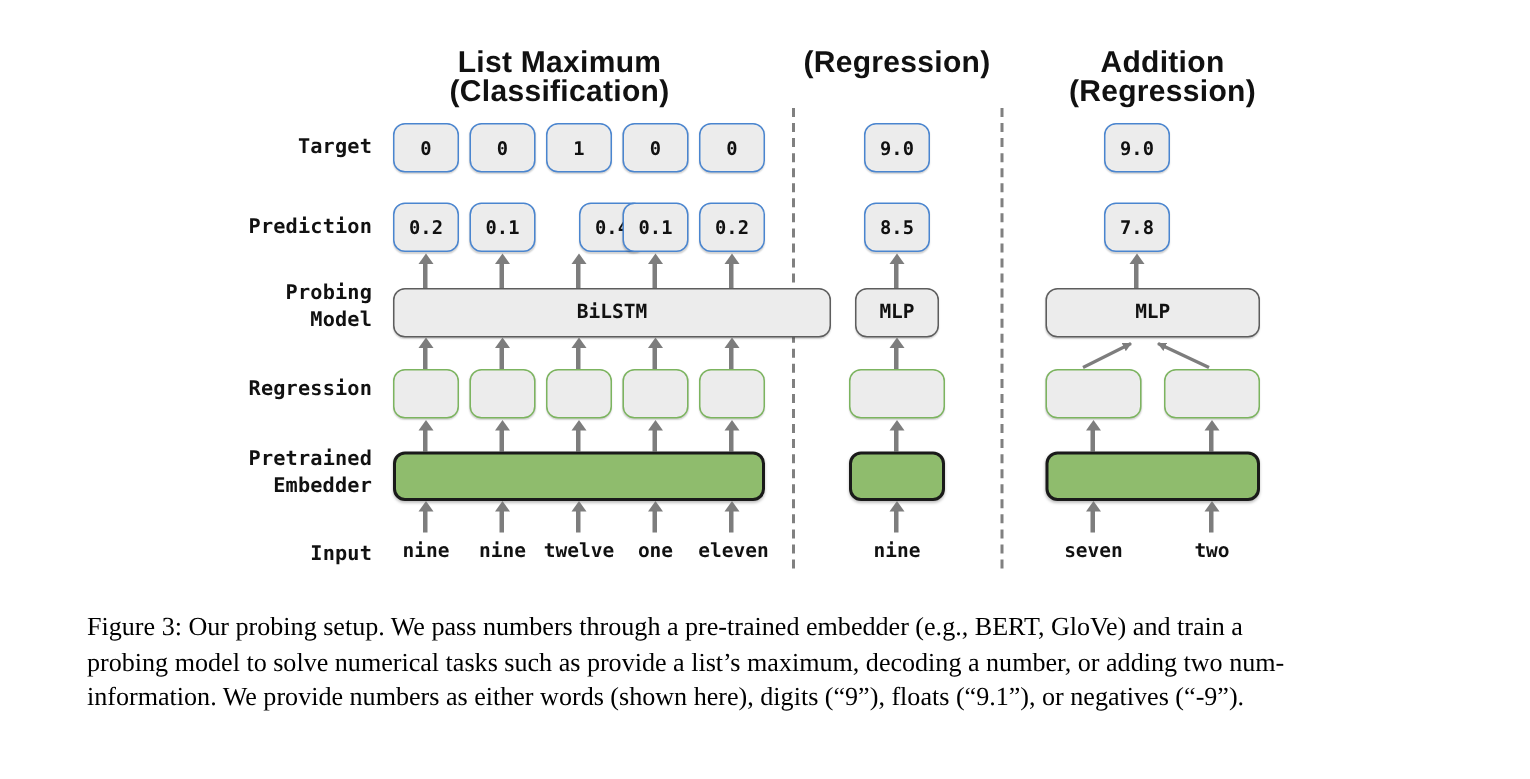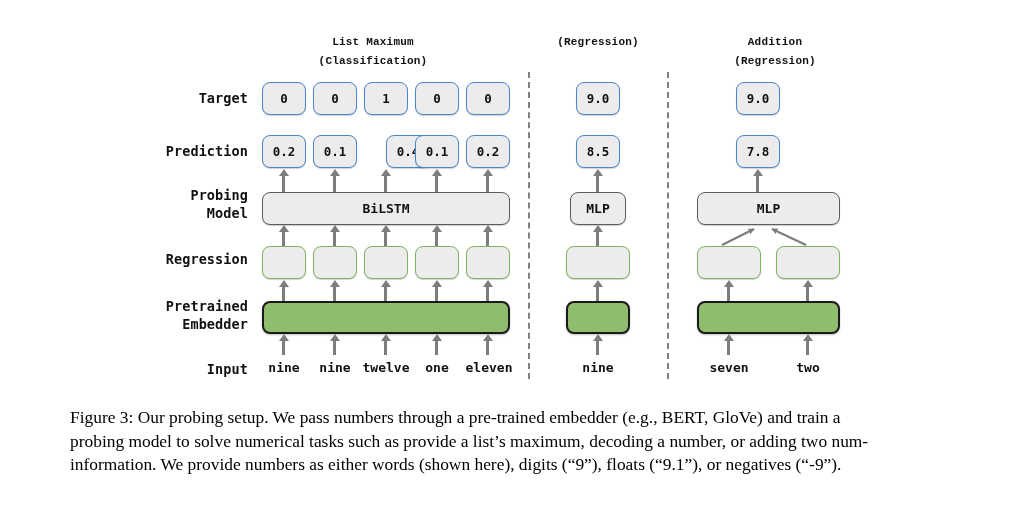--- a/index.html
+++ b/index.html
@@ -13,23 +13,23 @@
     height: 519px;
     background: #ffffff;
     overflow: hidden;
     font-family: "Liberation Serif", "DejaVu Serif", serif;
   }
 
   
   .col-header {
     position: absolute;
     text-align: center;
-    font-family: Liberation Mono, monospace;
-    font-weight: bold;
-    font-size: 11px;
+    font-family: Liberation Sans, sans-serif;
+    font-weight: bold;
+    font-size: 20px;
     line-height: 19px;
     color: #111111;
     letter-spacing: 0.2px;
     white-space: nowrap;
   }
 
   
   .row-label {
     position: absolute;
     text-align: right;
@@ -116,21 +116,21 @@
     position: absolute;
     left: 0; top: 0;
     width: 1020px;
     height: 519px;
     pointer-events: none;
   }
 
   
   #caption {
     position: absolute;
-    left: 70px;
+    left: 58px;
     top: 406px;
     width: 908px;
     font-family: "Liberation Serif", "DejaVu Serif", serif;
     font-size: 17.4px;
     line-height: 23.6px;
     color: #000000;
     text-align: justify;
     text-justify: inter-word;
   }
   #caption .line { display: block; white-space: nowrap; }
@@ -186,21 +186,21 @@
   <div class="node blue" style="left:364px; top:135px; width:44px; height:33px;margin-left:22px;">0.4</div>
   <div class="node blue" style="left:415px; top:135px; width:44px; height:33px;">0.1</div>
   <div class="node blue" style="left:466px; top:135px; width:44px; height:33px;">0.2</div>
 
   <div class="arrow" style="left:282px; top:175px; height:17px;"></div>
   <div class="arrow" style="left:333px; top:175px; height:17px;"></div>
   <div class="arrow" style="left:384px; top:175px; height:17px;"></div>
   <div class="arrow" style="left:435px; top:175px; height:17px;"></div>
   <div class="arrow" style="left:486px; top:175px; height:17px;"></div>
 
-  <div class="node gray" style="left:262px; top:192px; width:248px; height:33px; font-size:13px;">BiLSTM</div>
+  <div class="node gray" style="left:262px; top:192px; width:292px; height:33px; font-size:13px;">BiLSTM</div>
 
   <div class="arrow" style="left:282px; top:231px; height:15px;"></div>
   <div class="arrow" style="left:333px; top:231px; height:15px;"></div>
   <div class="arrow" style="left:384px; top:231px; height:15px;"></div>
   <div class="arrow" style="left:435px; top:231px; height:15px;"></div>
   <div class="arrow" style="left:486px; top:231px; height:15px;"></div>
 
   <div class="node green-outline" style="left:262px; top:246px; width:44px; height:33px;"></div>
   <div class="node green-outline" style="left:313px; top:246px; width:44px; height:33px;"></div>
   <div class="node green-outline" style="left:364px; top:246px; width:44px; height:33px;"></div>

